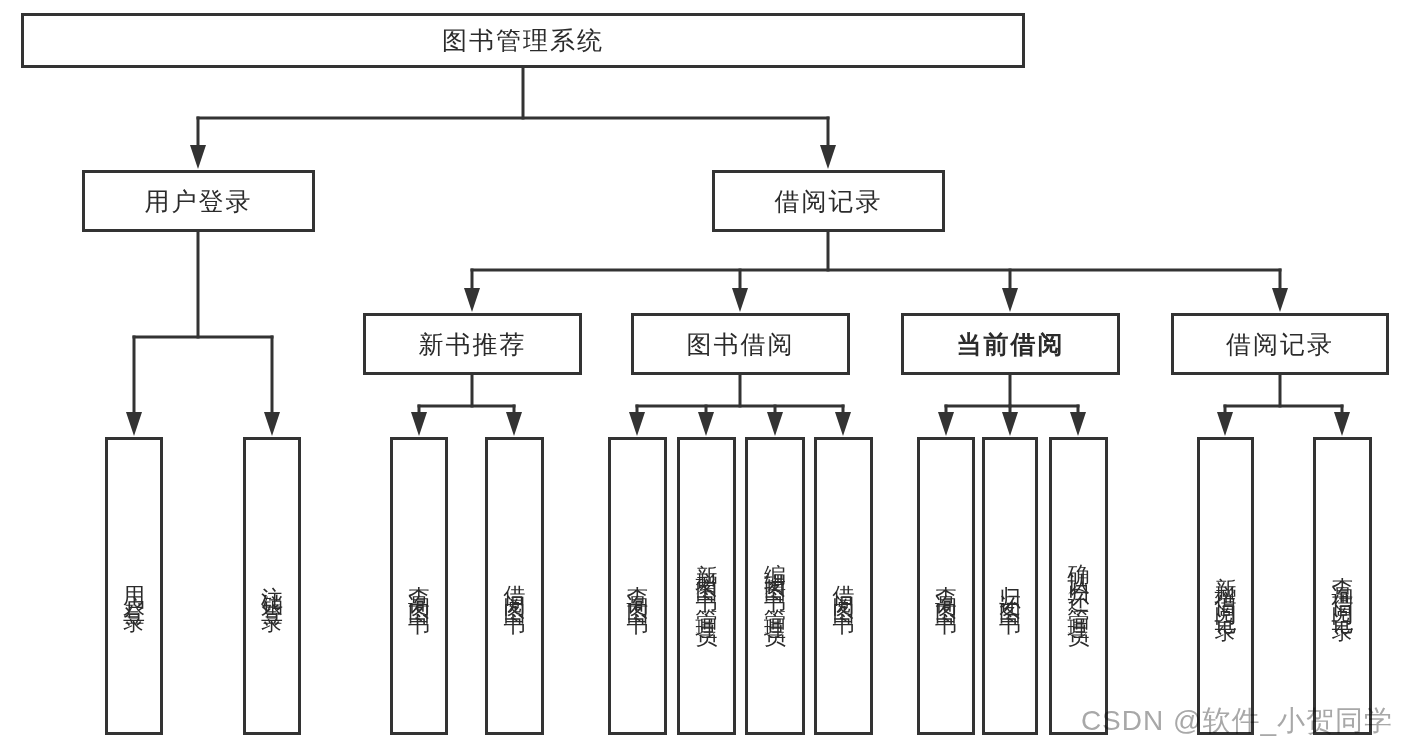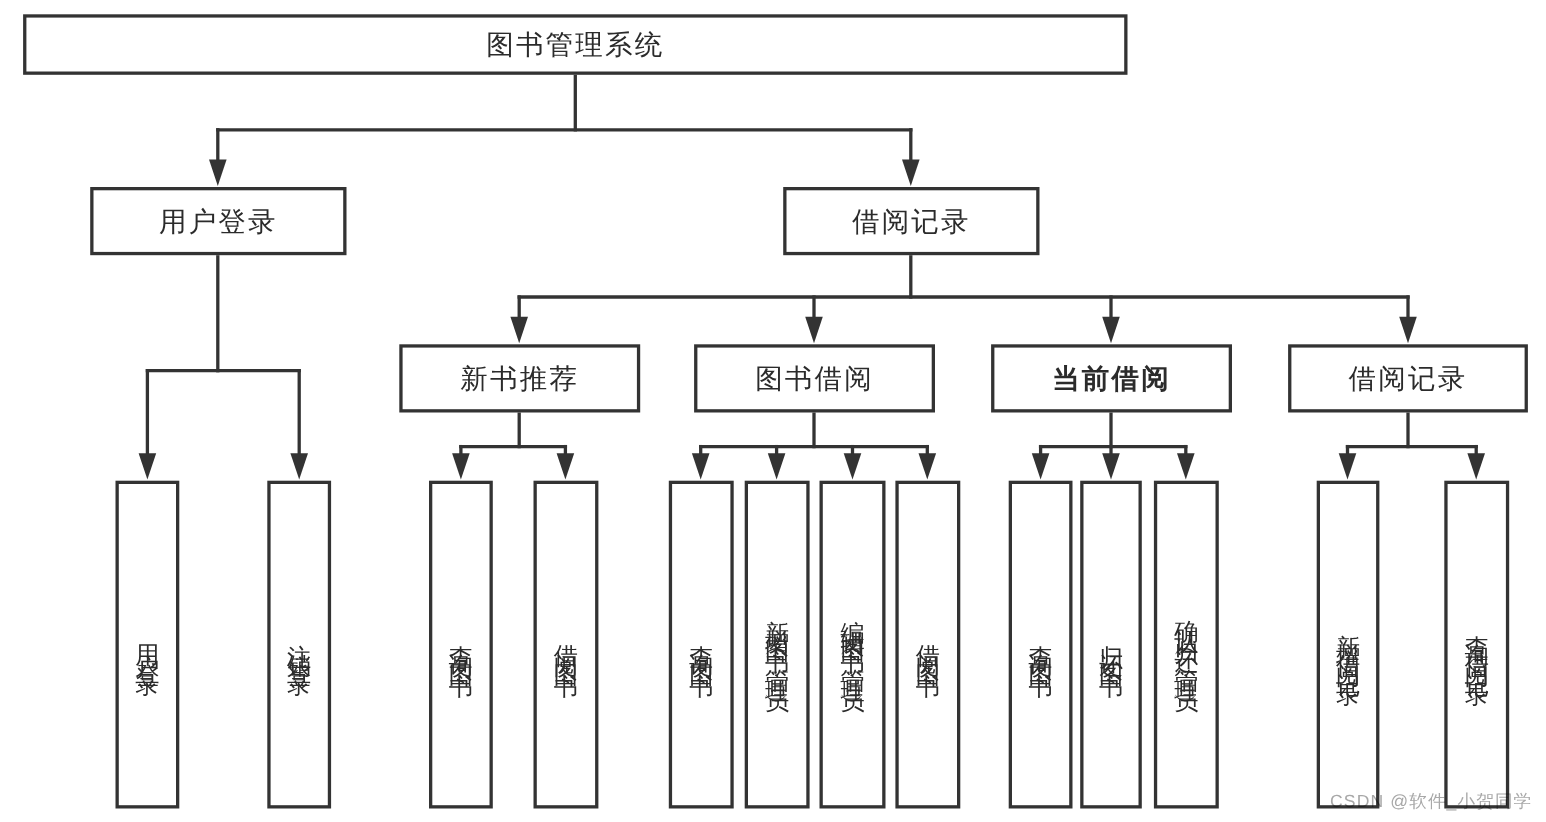--- a/index.html
+++ b/index.html
@@ -24,21 +24,21 @@
   .root{left:21px;top:13px;width:1004px;height:55px;}
   .leaf{position:absolute;top:437px;height:298px;background:#fff;border:3px solid var(--line);
     display:flex;align-items:center;justify-content:center;}
   .leaf span{
     writing-mode:vertical-rl;text-orientation:mixed;
     font-size:22px;letter-spacing:9px;line-height:1;color:var(--text);
     white-space:nowrap;
   }
   .watermark{
     position:absolute;right:12px;bottom:7px;z-index:5;
-    font-size:16px;color:var(--watermark);mix-blend-mode:multiply;letter-spacing:1px;
+    font-size:28px;color:var(--watermark);mix-blend-mode:multiply;letter-spacing:1px;
   }
 </style>
 </head>
 <body>
 
 <div class="stage">
 
   <svg class="wires" viewBox="0 0 1405 747" xmlns="http://www.w3.org/2000/svg">
     <g>
       <line x1="523" y1="66" x2="523" y2="119.5"></line>

